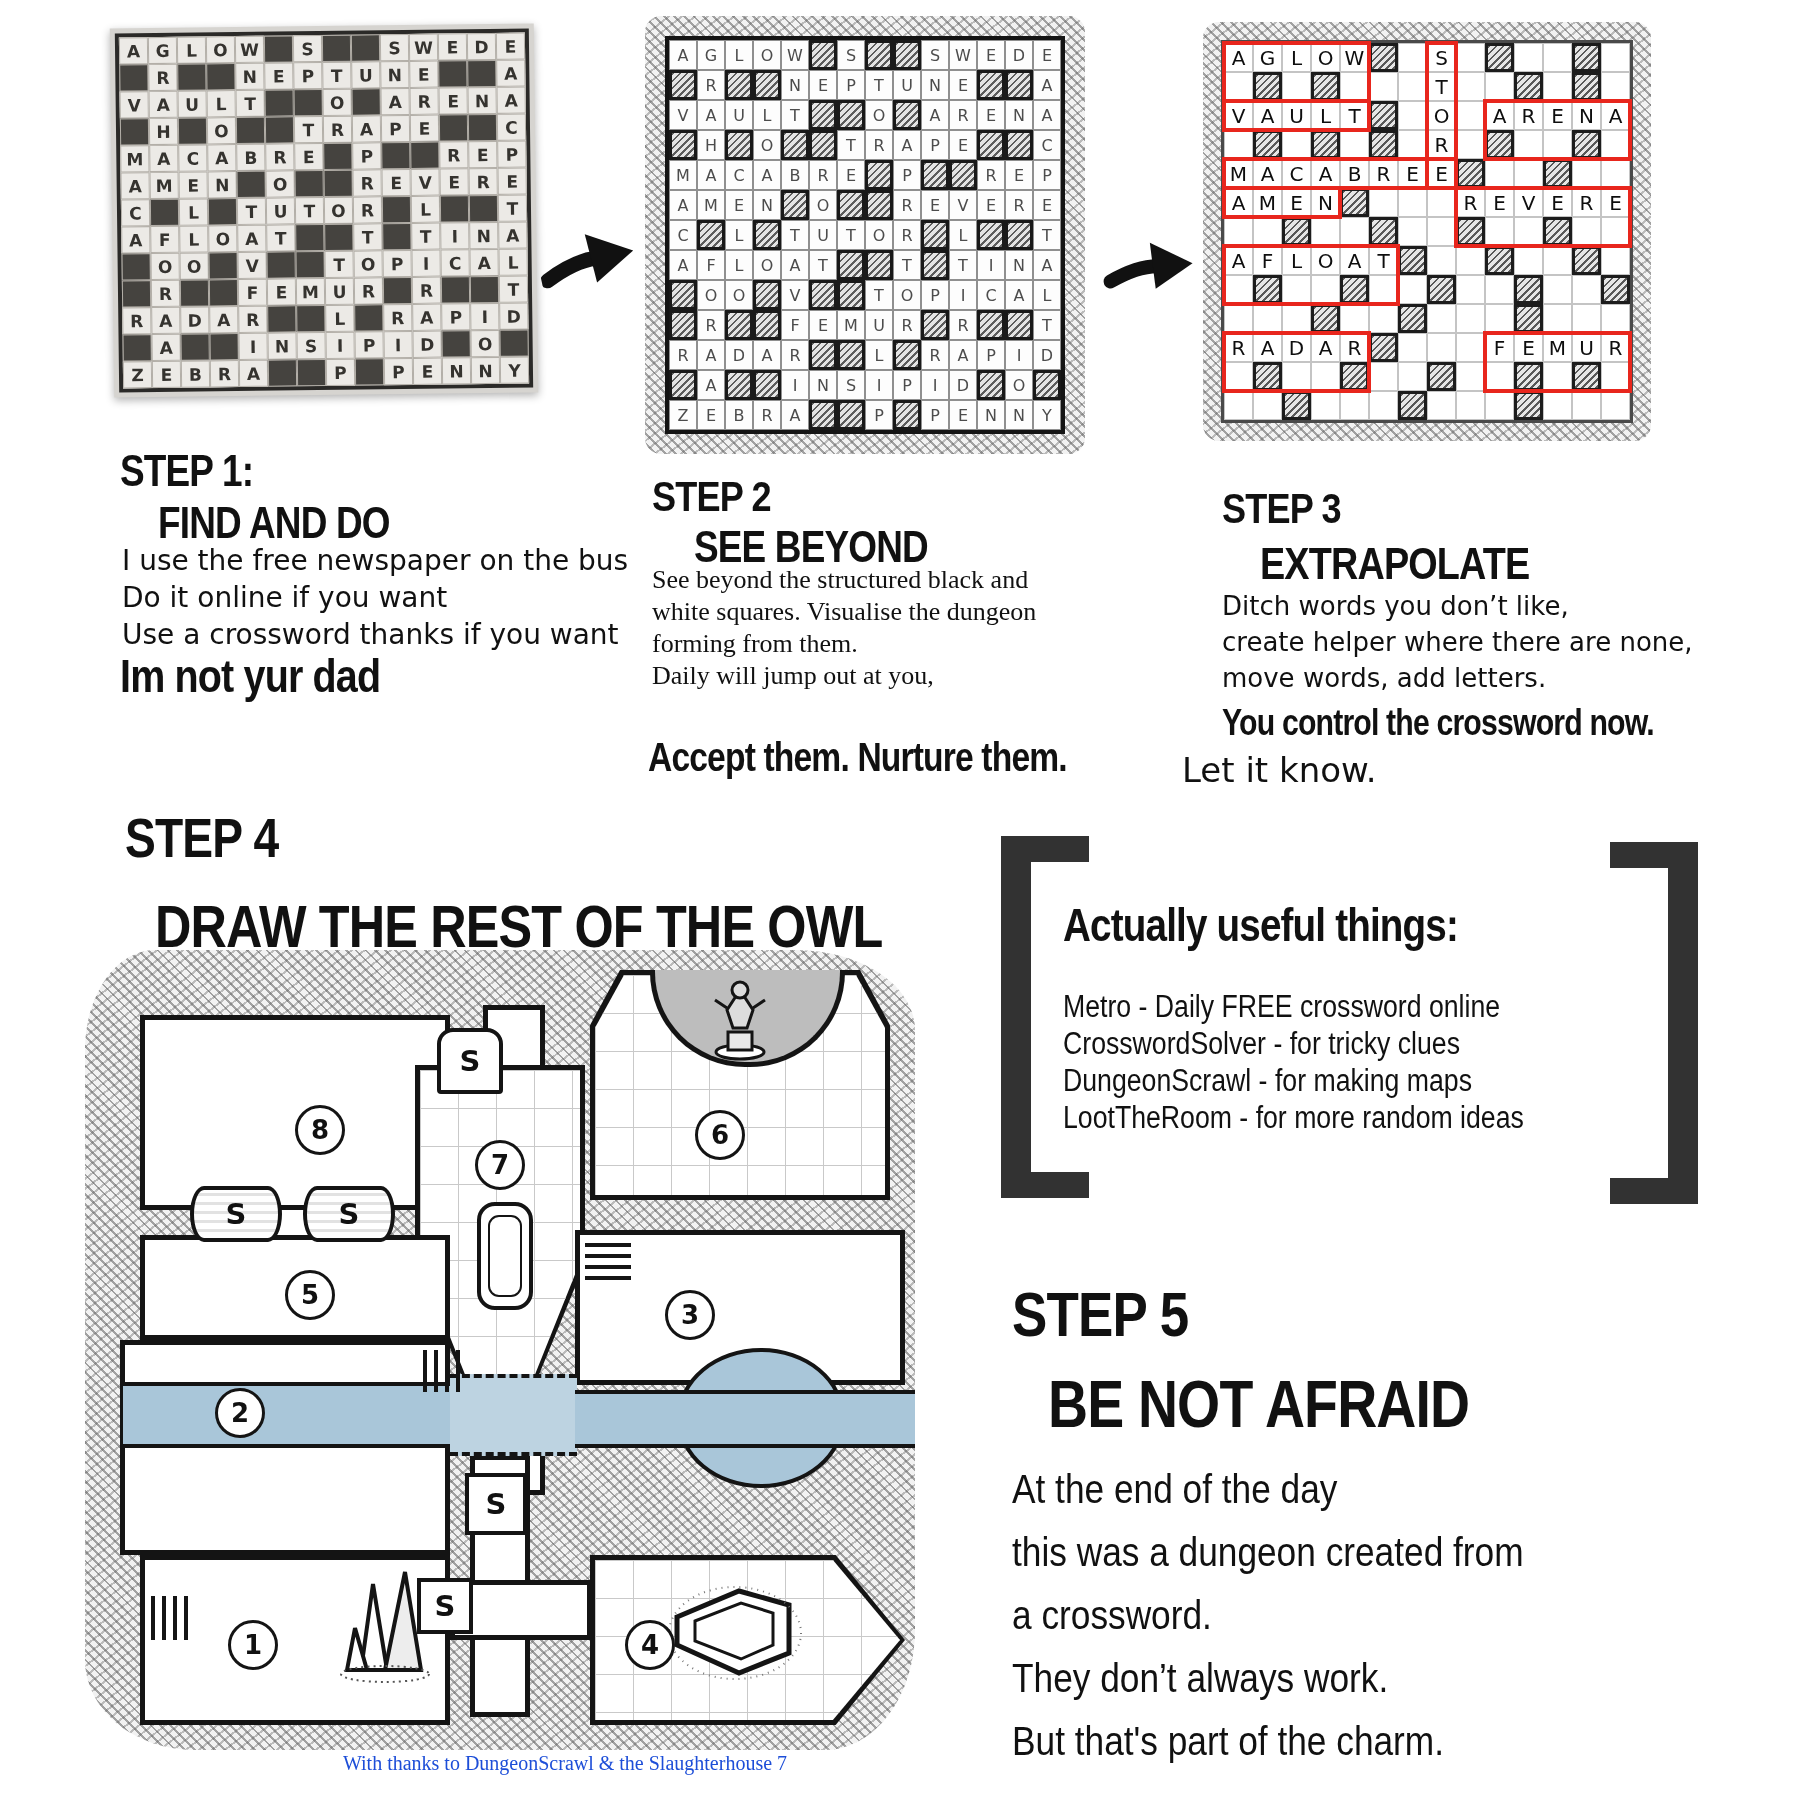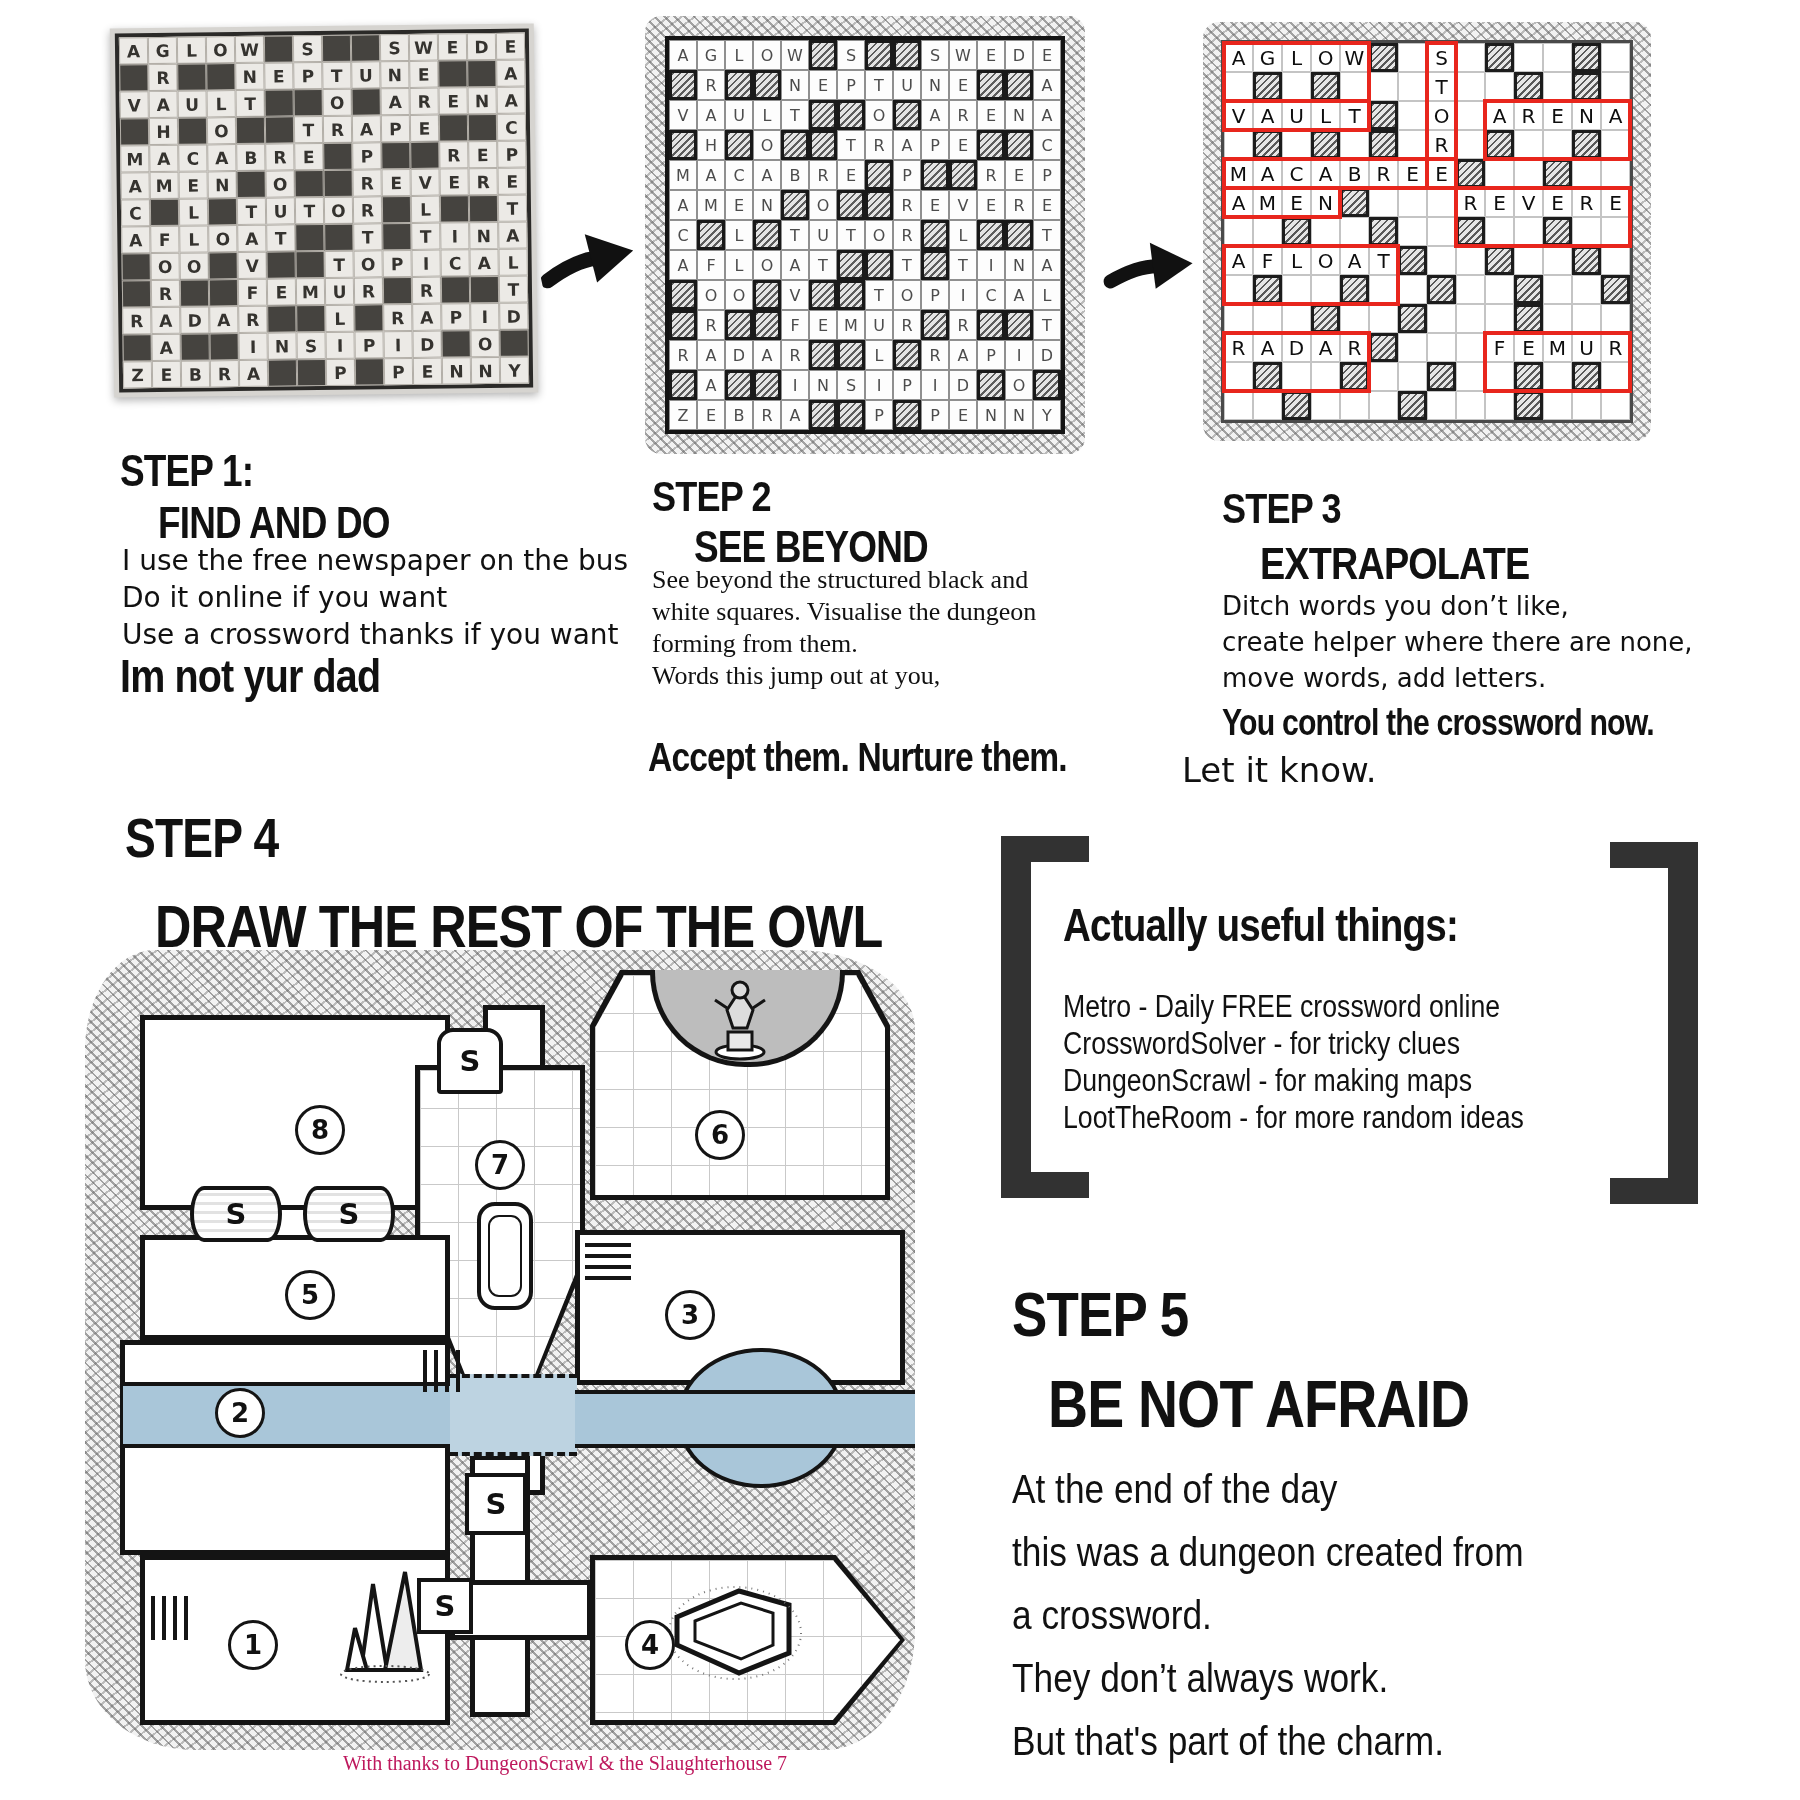--- a/index.html
+++ b/index.html
@@ -77,21 +77,21 @@
   .sdoor.barrel{border-radius:14px/50%;
      background:repeating-linear-gradient(0deg,#fff 0 6px,#e2e2e2 6px 9px);}
   .sdoor.arch{border-radius:16px 16px 4px 4px;}
   .stairs{position:absolute;z-index:35;}
   .stairs.h{background:repeating-linear-gradient(180deg,#141414 0 4px,transparent 4px 11px);}
   .stairs.v{background:repeating-linear-gradient(90deg,#141414 0 4px,transparent 4px 11px);}
   .apse{position:absolute;border:5px solid #141414;border-top:none;background:var(--apse);
         border-radius:0 0 95px 95px;z-index:12;}
   .micon{position:absolute;z-index:36;}
   #map-caption{left:85px;top:1752px;width:830px;text-align:center;text-indent:130px;
-               font-family:"Liberation Serif",serif;font-size:20px;color:#be185d;}
+               font-family:"Liberation Serif",serif;font-size:20px;color:#1d4ed8;}
   .arrow{z-index:3;}
 </style>
 </head>
 <body style="--red: #e8261d; --river: #a9c6d9; --bracket: #323232; --apse: #bdbdbd;">
 
 <div id="cw1wrap" class="abs">
   <div id="cw1" class="cw cw1">
       <div class="c">A</div>
       <div class="c">G</div>
       <div class="c">L</div>
@@ -679,21 +679,21 @@
   <div>Use a crossword thanks if you want</div>
 </div>
 <div id="s1-emph" class="abs hc">Im not yur dad</div>
 
 <div id="s2-title" class="abs hc">STEP 2</div>
 <div id="s2-sub" class="abs hc">SEE BEYOND</div>
 <div id="s2-body" class="abs">
   <div>See beyond the structured black and</div>
   <div>white squares. Visualise the dungeon</div>
   <div>forming from them.</div>
-  <div>Words this jump out at you,</div>
+  <div>Daily will jump out at you,</div>
 </div>
 <div id="s2-emph" class="abs hc">Accept them. Nurture them.</div>
 
 <div id="s3-title" class="abs hc">STEP 3</div>
 <div id="s3-sub" class="abs hc">EXTRAPOLATE</div>
 <div id="s3-body" class="abs">
   <div>Ditch words you don’t like,</div>
   <div>create helper where there are none,</div>
   <div>move words, add letters.</div>
 </div>

